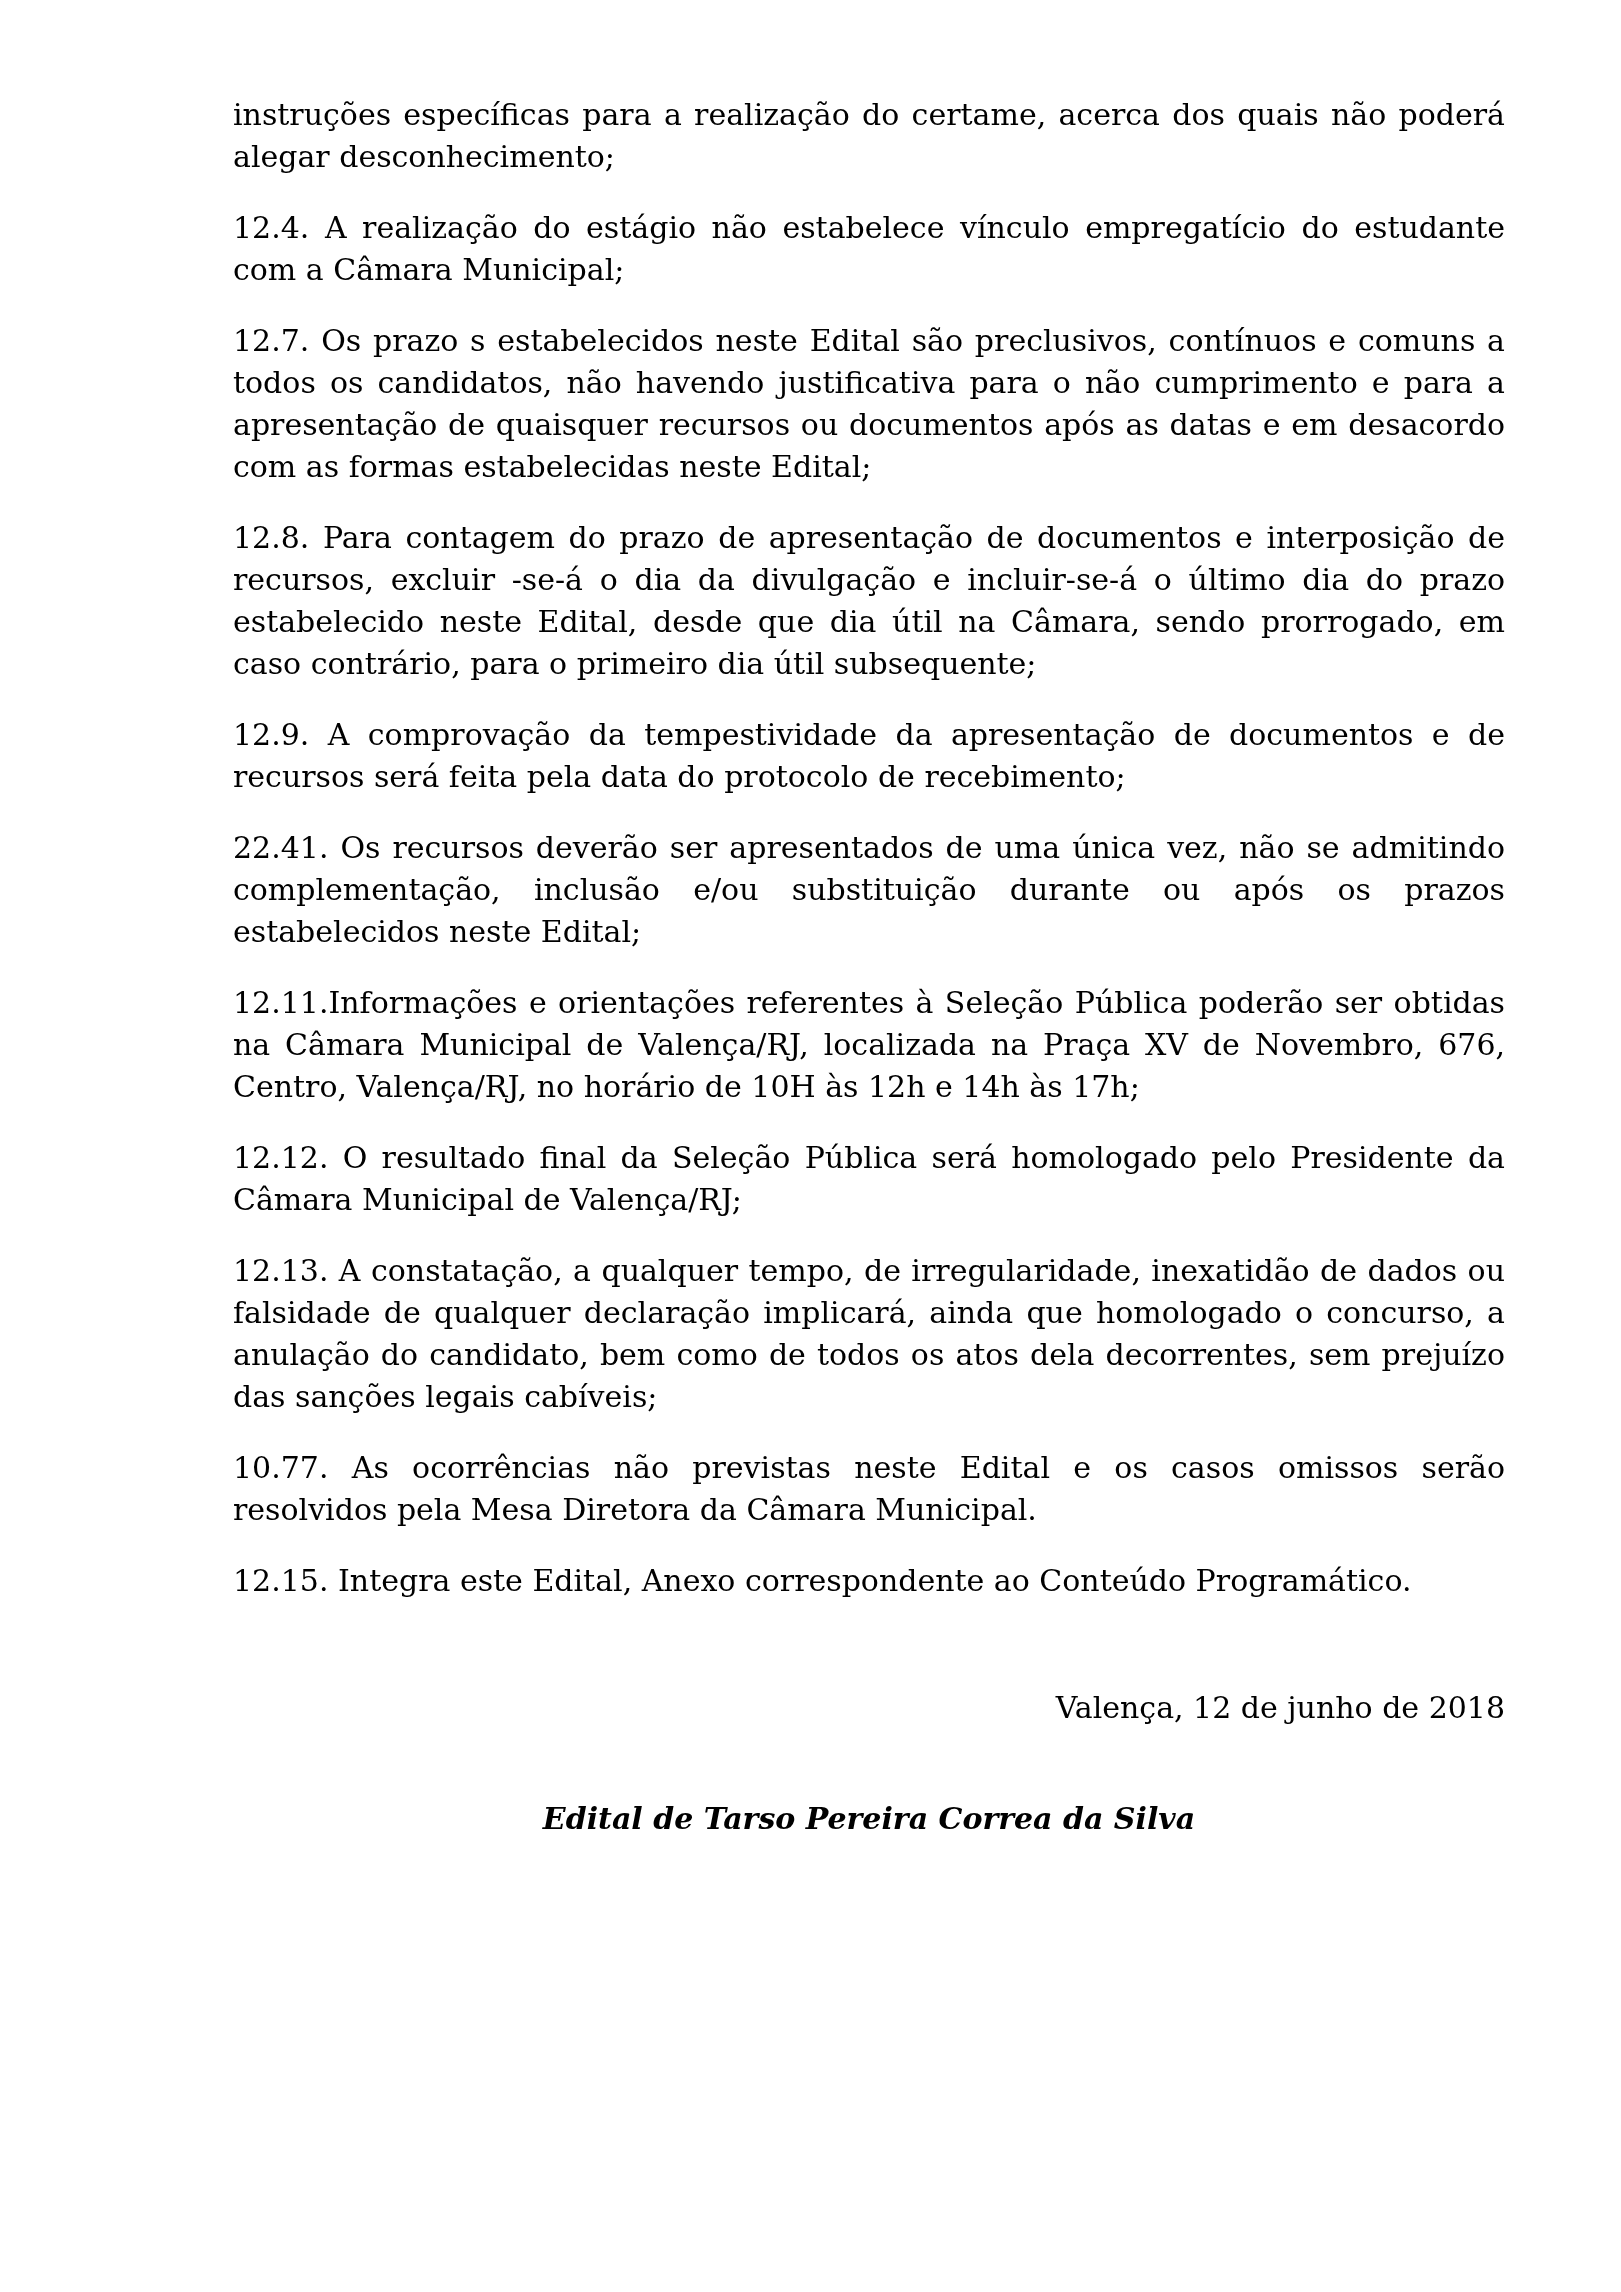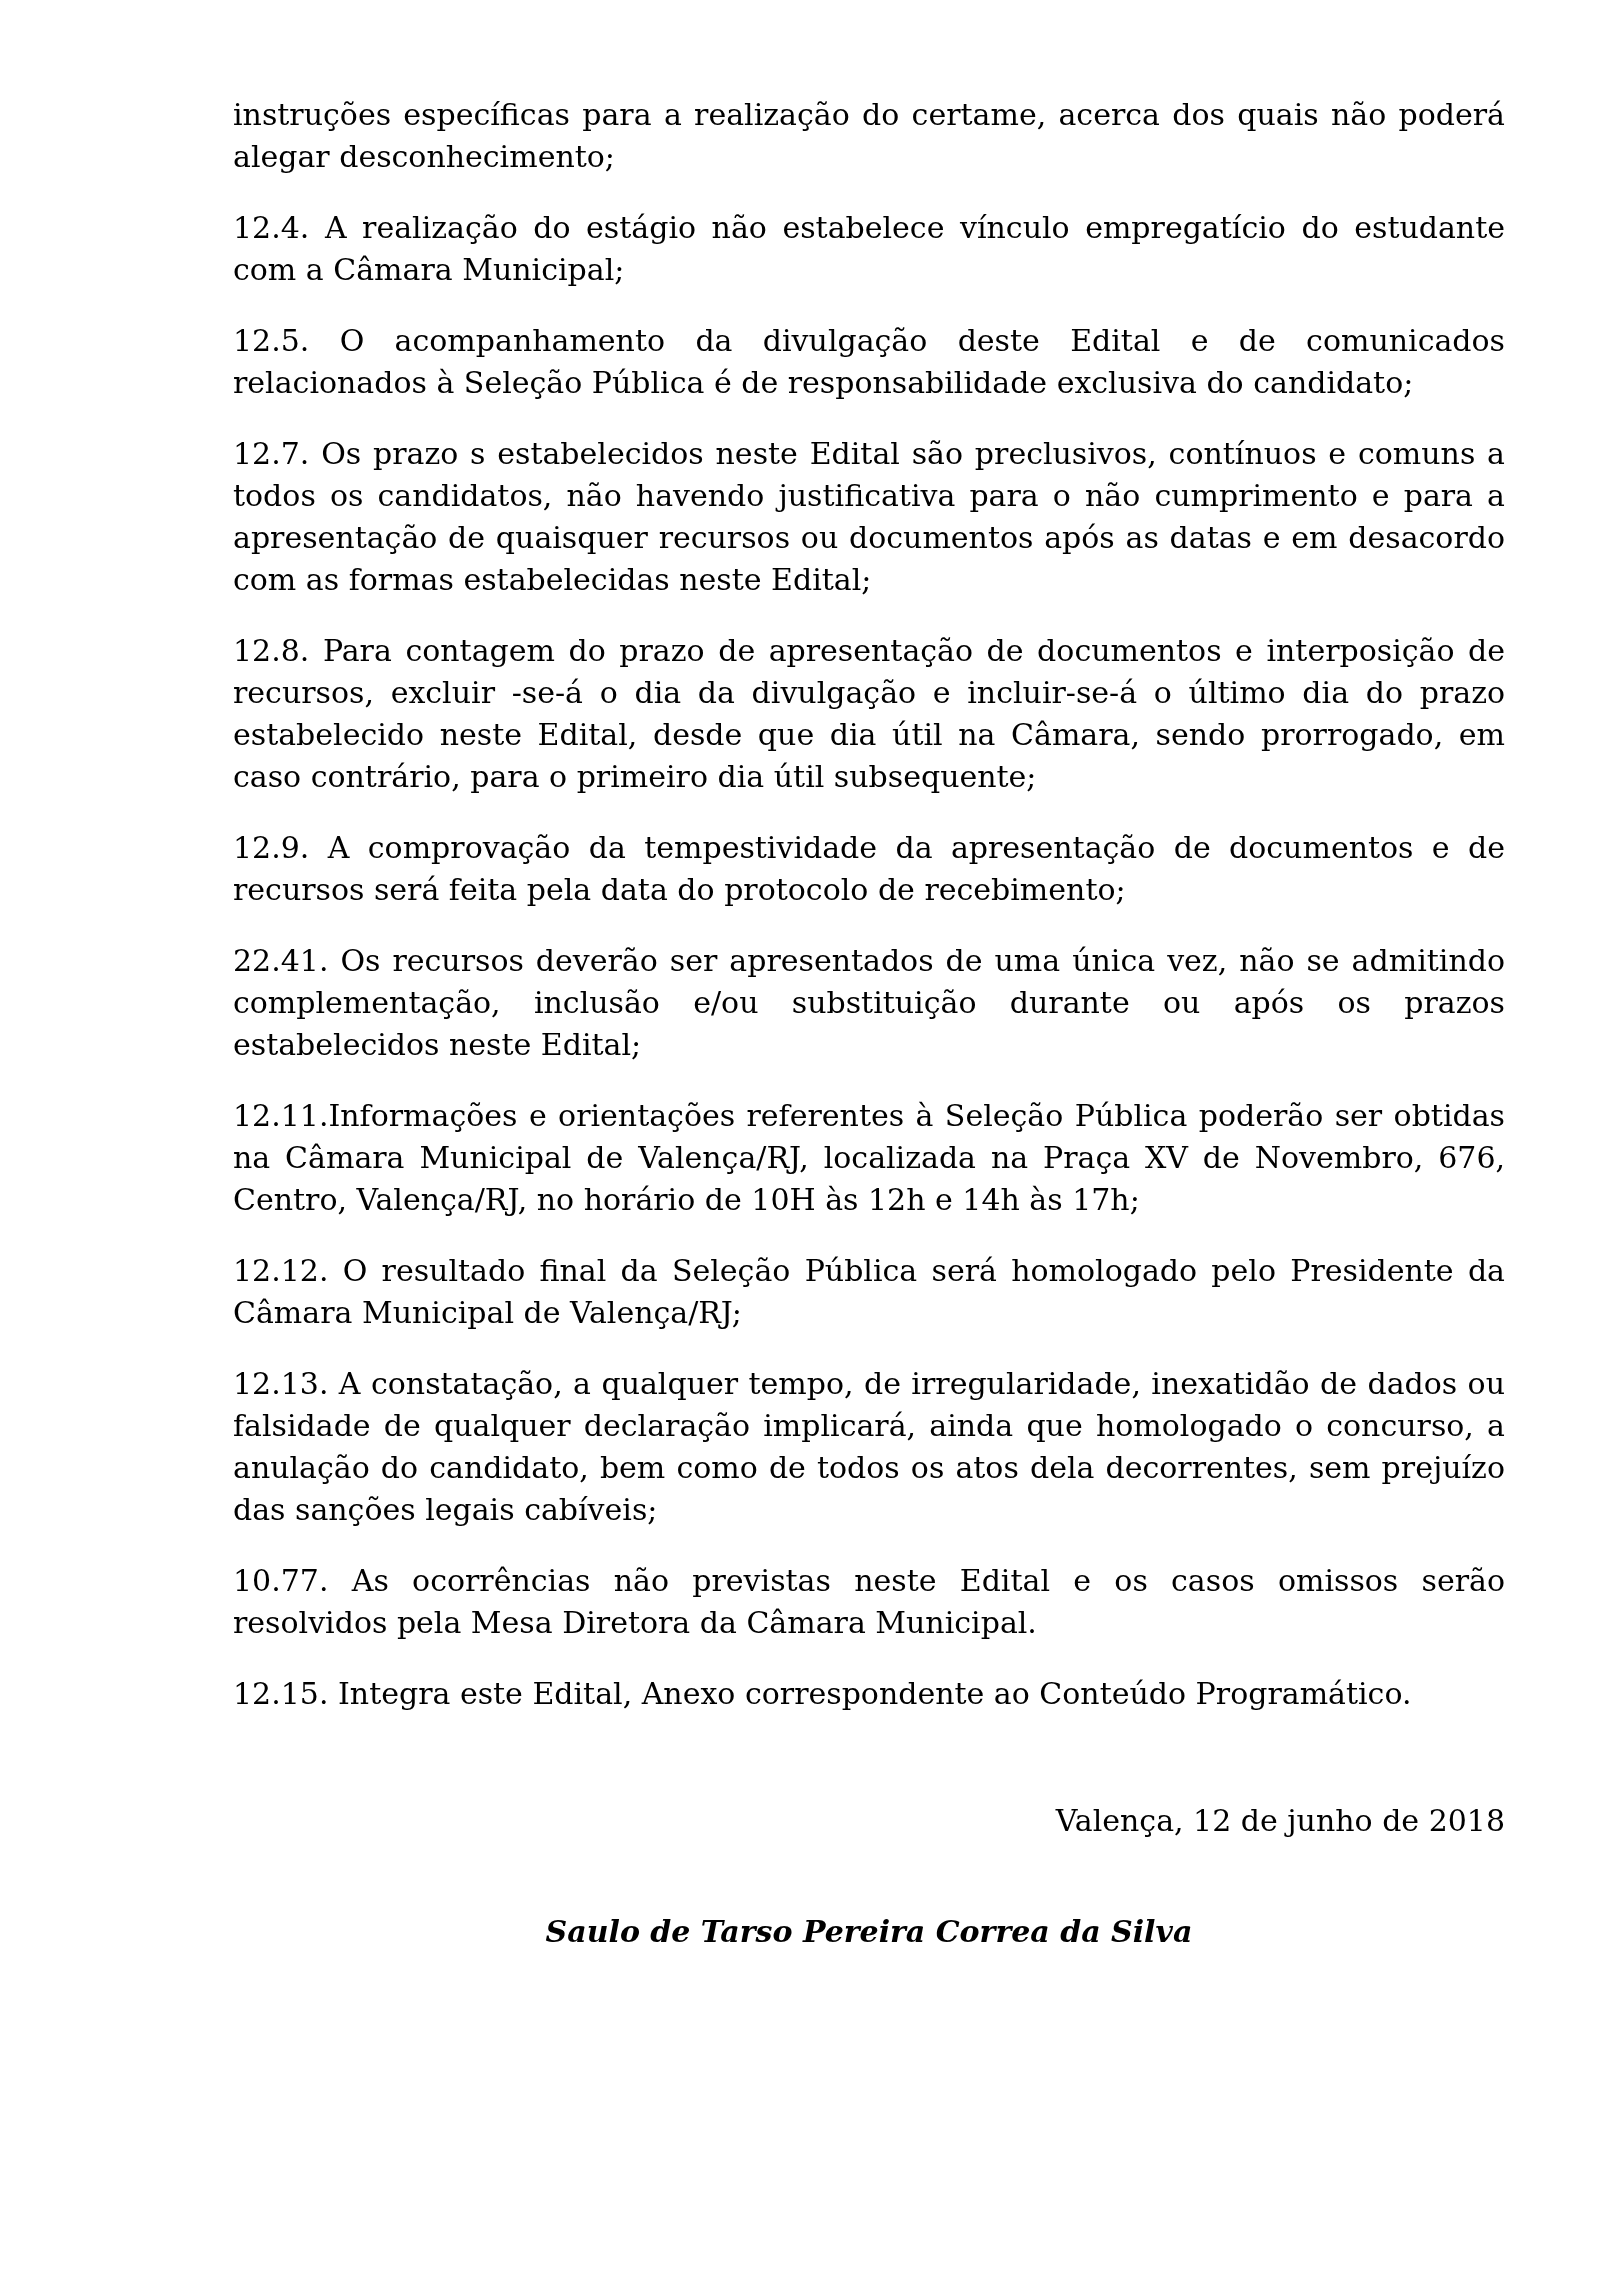--- a/index.html
+++ b/index.html
@@ -49,32 +49,31 @@
   }
 </style>
 </head>
 <body>
 
 <div class="page">
   <div class="content">
 
     <p class="para">instruções específicas para a realização do certame, acerca dos quais não poderá alegar desconhecimento;</p>
     <p class="para">12.4. A realização do estágio não estabelece vínculo empregatício do estudante com a Câmara Municipal;</p>
-    <p class="para">12.5. O acompanhamento da divulgação deste Edital e de comunicados relacionados à Seleção Pública é de responsabilidade exclusiva do candidato;</p>
     <p class="para">12.7. Os prazo s estabelecidos neste Edital são preclusivos, contínuos e comuns a todos os candidatos, não havendo justificativa para o não cumprimento e para a apresentação de quaisquer recursos ou documentos após as datas e em desacordo com as formas estabelecidas neste Edital;</p>
     <p class="para">12.8. Para contagem do prazo de apresentação de documentos e interposição de recursos, excluir -se-á o dia da divulgação e incluir-se-á o último dia do prazo estabelecido neste Edital, desde que dia útil na Câmara, sendo prorrogado, em caso contrário, para o primeiro dia útil subsequente;</p>
     <p class="para">12.9. A comprovação da tempestividade da apresentação de documentos e de recursos será feita pela data do protocolo de recebimento;</p>
     <p class="para">22.41. Os recursos deverão ser apresentados de uma única vez, não se admitindo complementação, inclusão e/ou substituição durante ou após os prazos estabelecidos neste Edital;</p>
     <p class="para">12.11.Informações e orientações referentes à Seleção Pública poderão ser obtidas na Câmara Municipal de Valença/RJ, localizada na Praça XV de Novembro, 676, Centro, Valença/RJ, no horário de 10H às 12h e 14h às 17h;</p>
     <p class="para">12.12. O resultado final da Seleção Pública será homologado pelo Presidente da Câmara Municipal de Valença/RJ;</p>
     <p class="para">12.13. A constatação, a qualquer tempo, de irregularidade, inexatidão de dados ou falsidade de qualquer declaração implicará, ainda que homologado o concurso, a anulação do candidato, bem como de todos os atos dela decorrentes, sem prejuízo das sanções legais cabíveis;</p>
     <p class="para">10.77. As ocorrências não previstas neste Edital e os casos omissos serão resolvidos pela Mesa Diretora da Câmara Municipal.</p>
     <p class="para">12.15. Integra este Edital, Anexo correspondente ao Conteúdo Programático.</p>
 
     <p class="date-line">Valença, 12 de junho de 2018</p>
 
     <div class="signature">
-      <div class="name">Saulo de Tarso Pereira Correa da Silva</div>
+      <div class="name">Edital de Tarso Pereira Correa da Silva</div>
     </div>
 
   </div>
 </div>
 
 
 </body></html>

